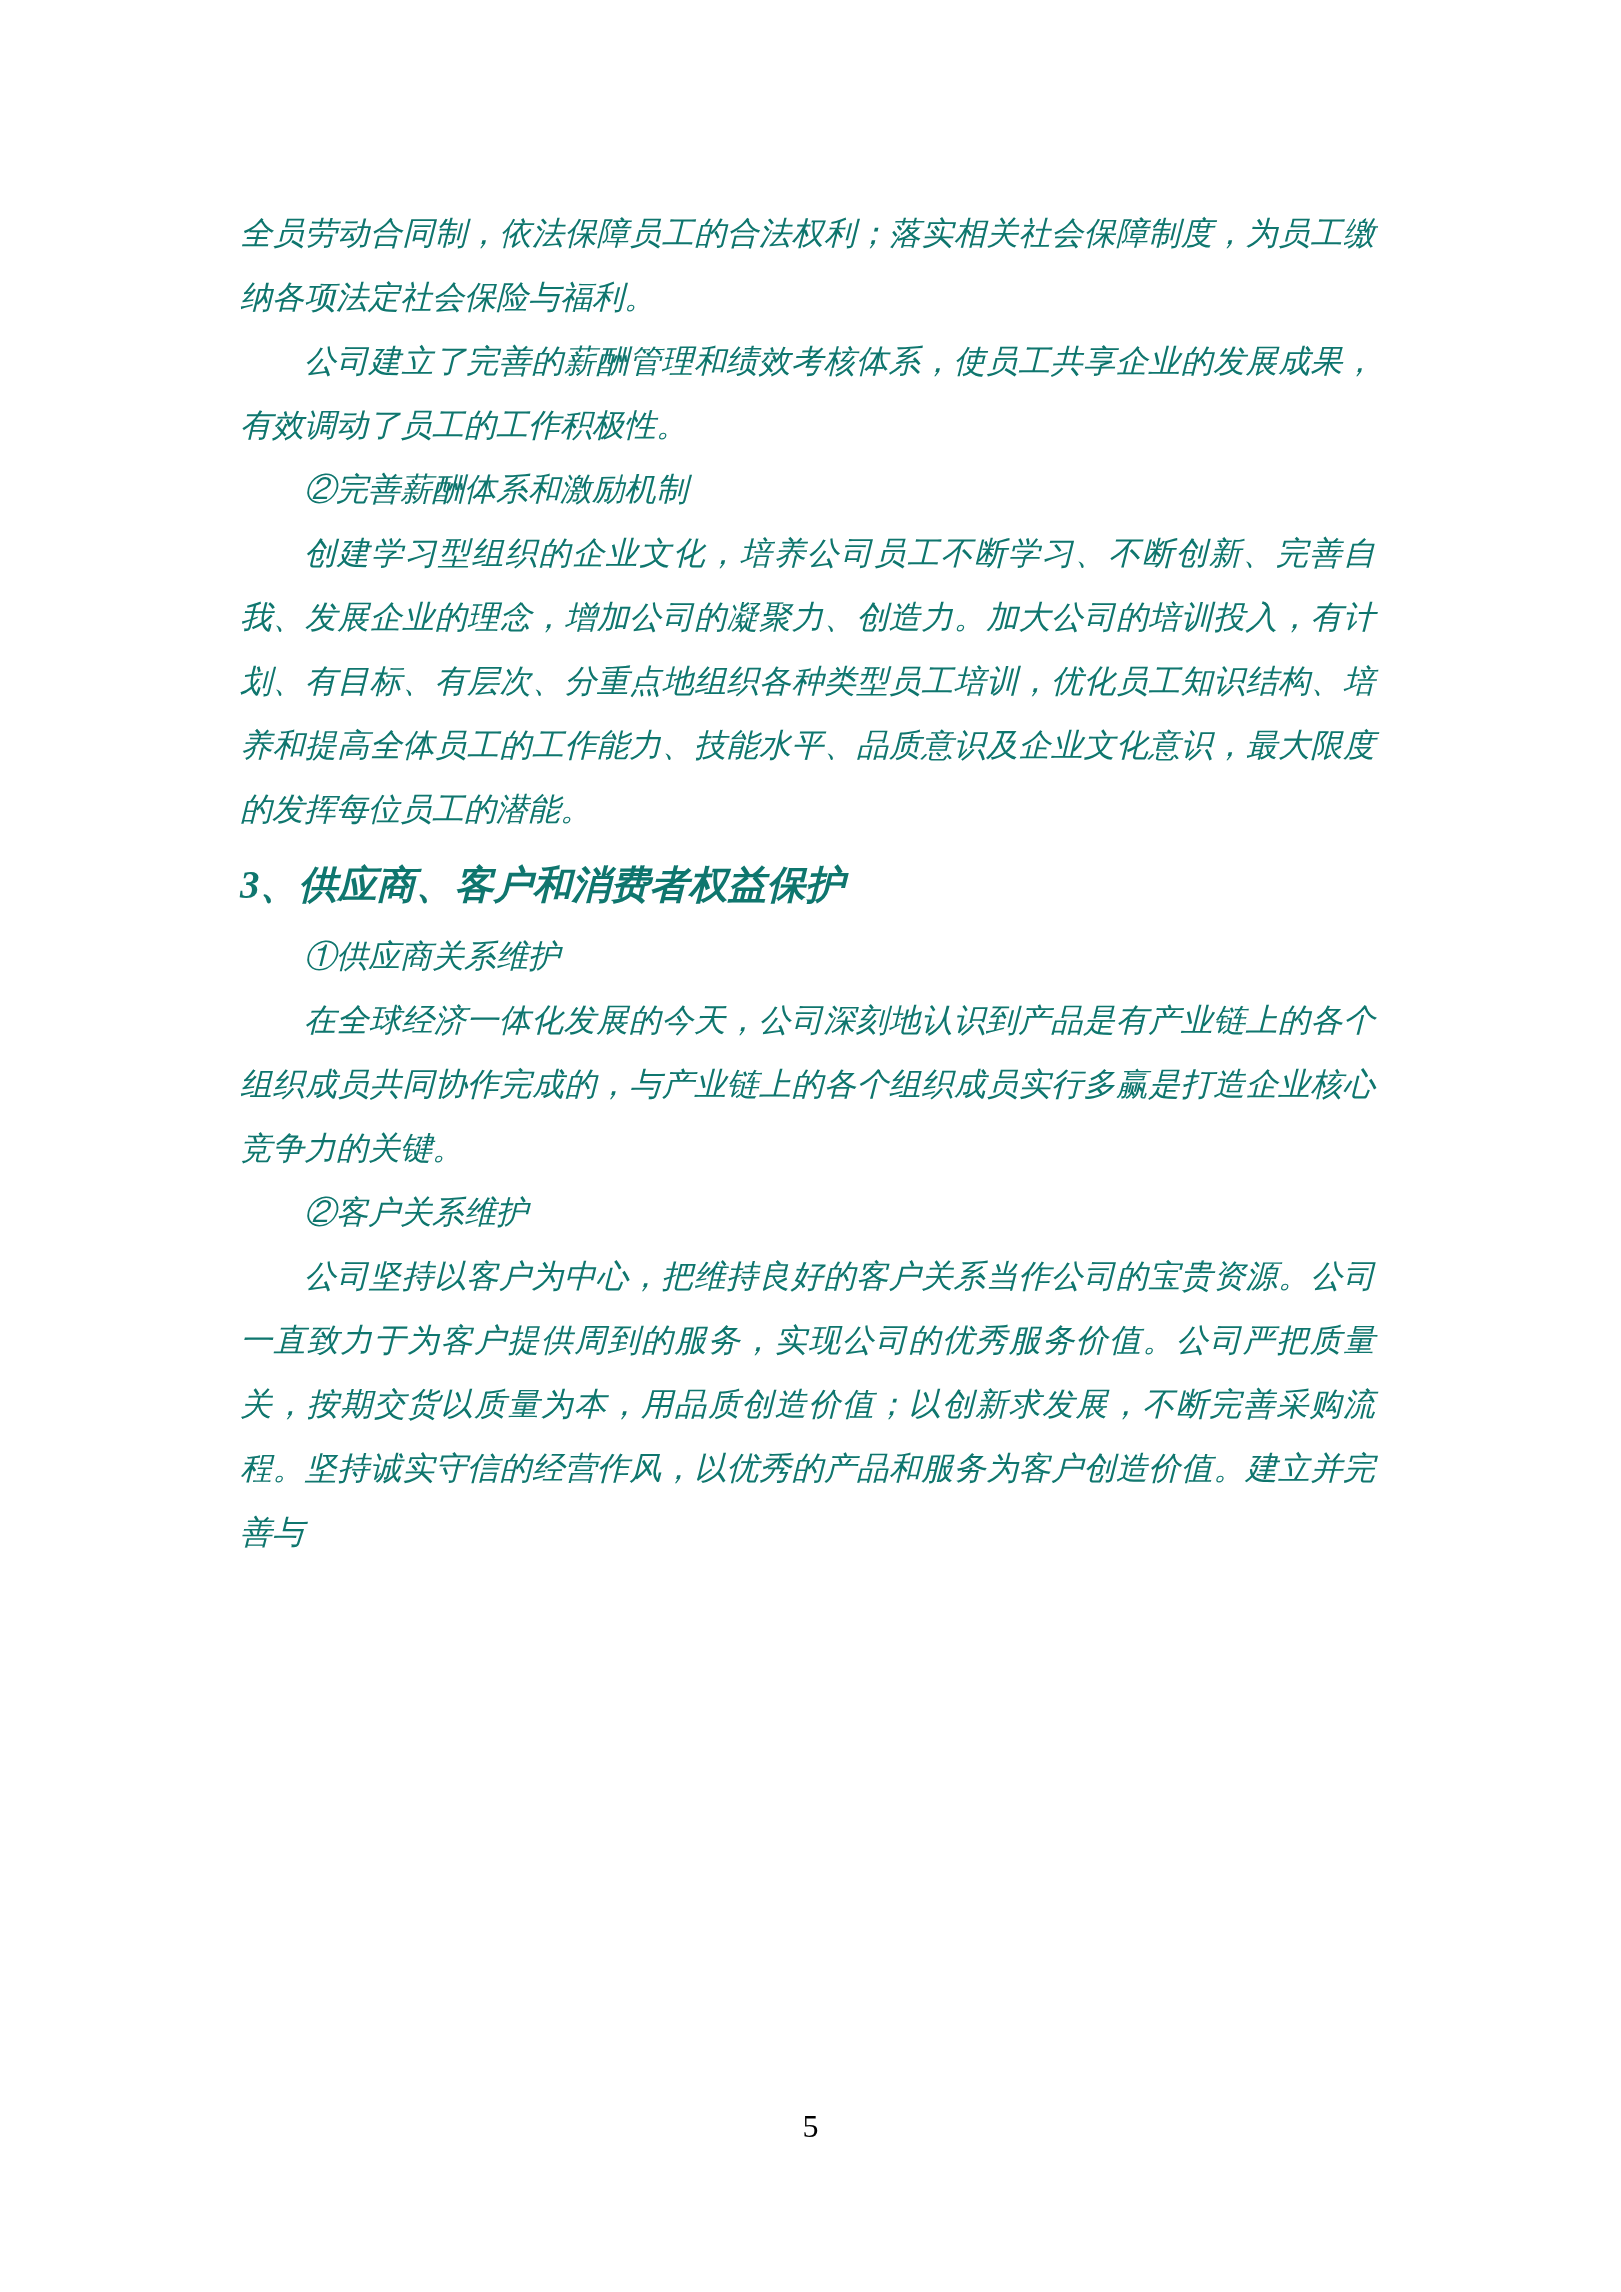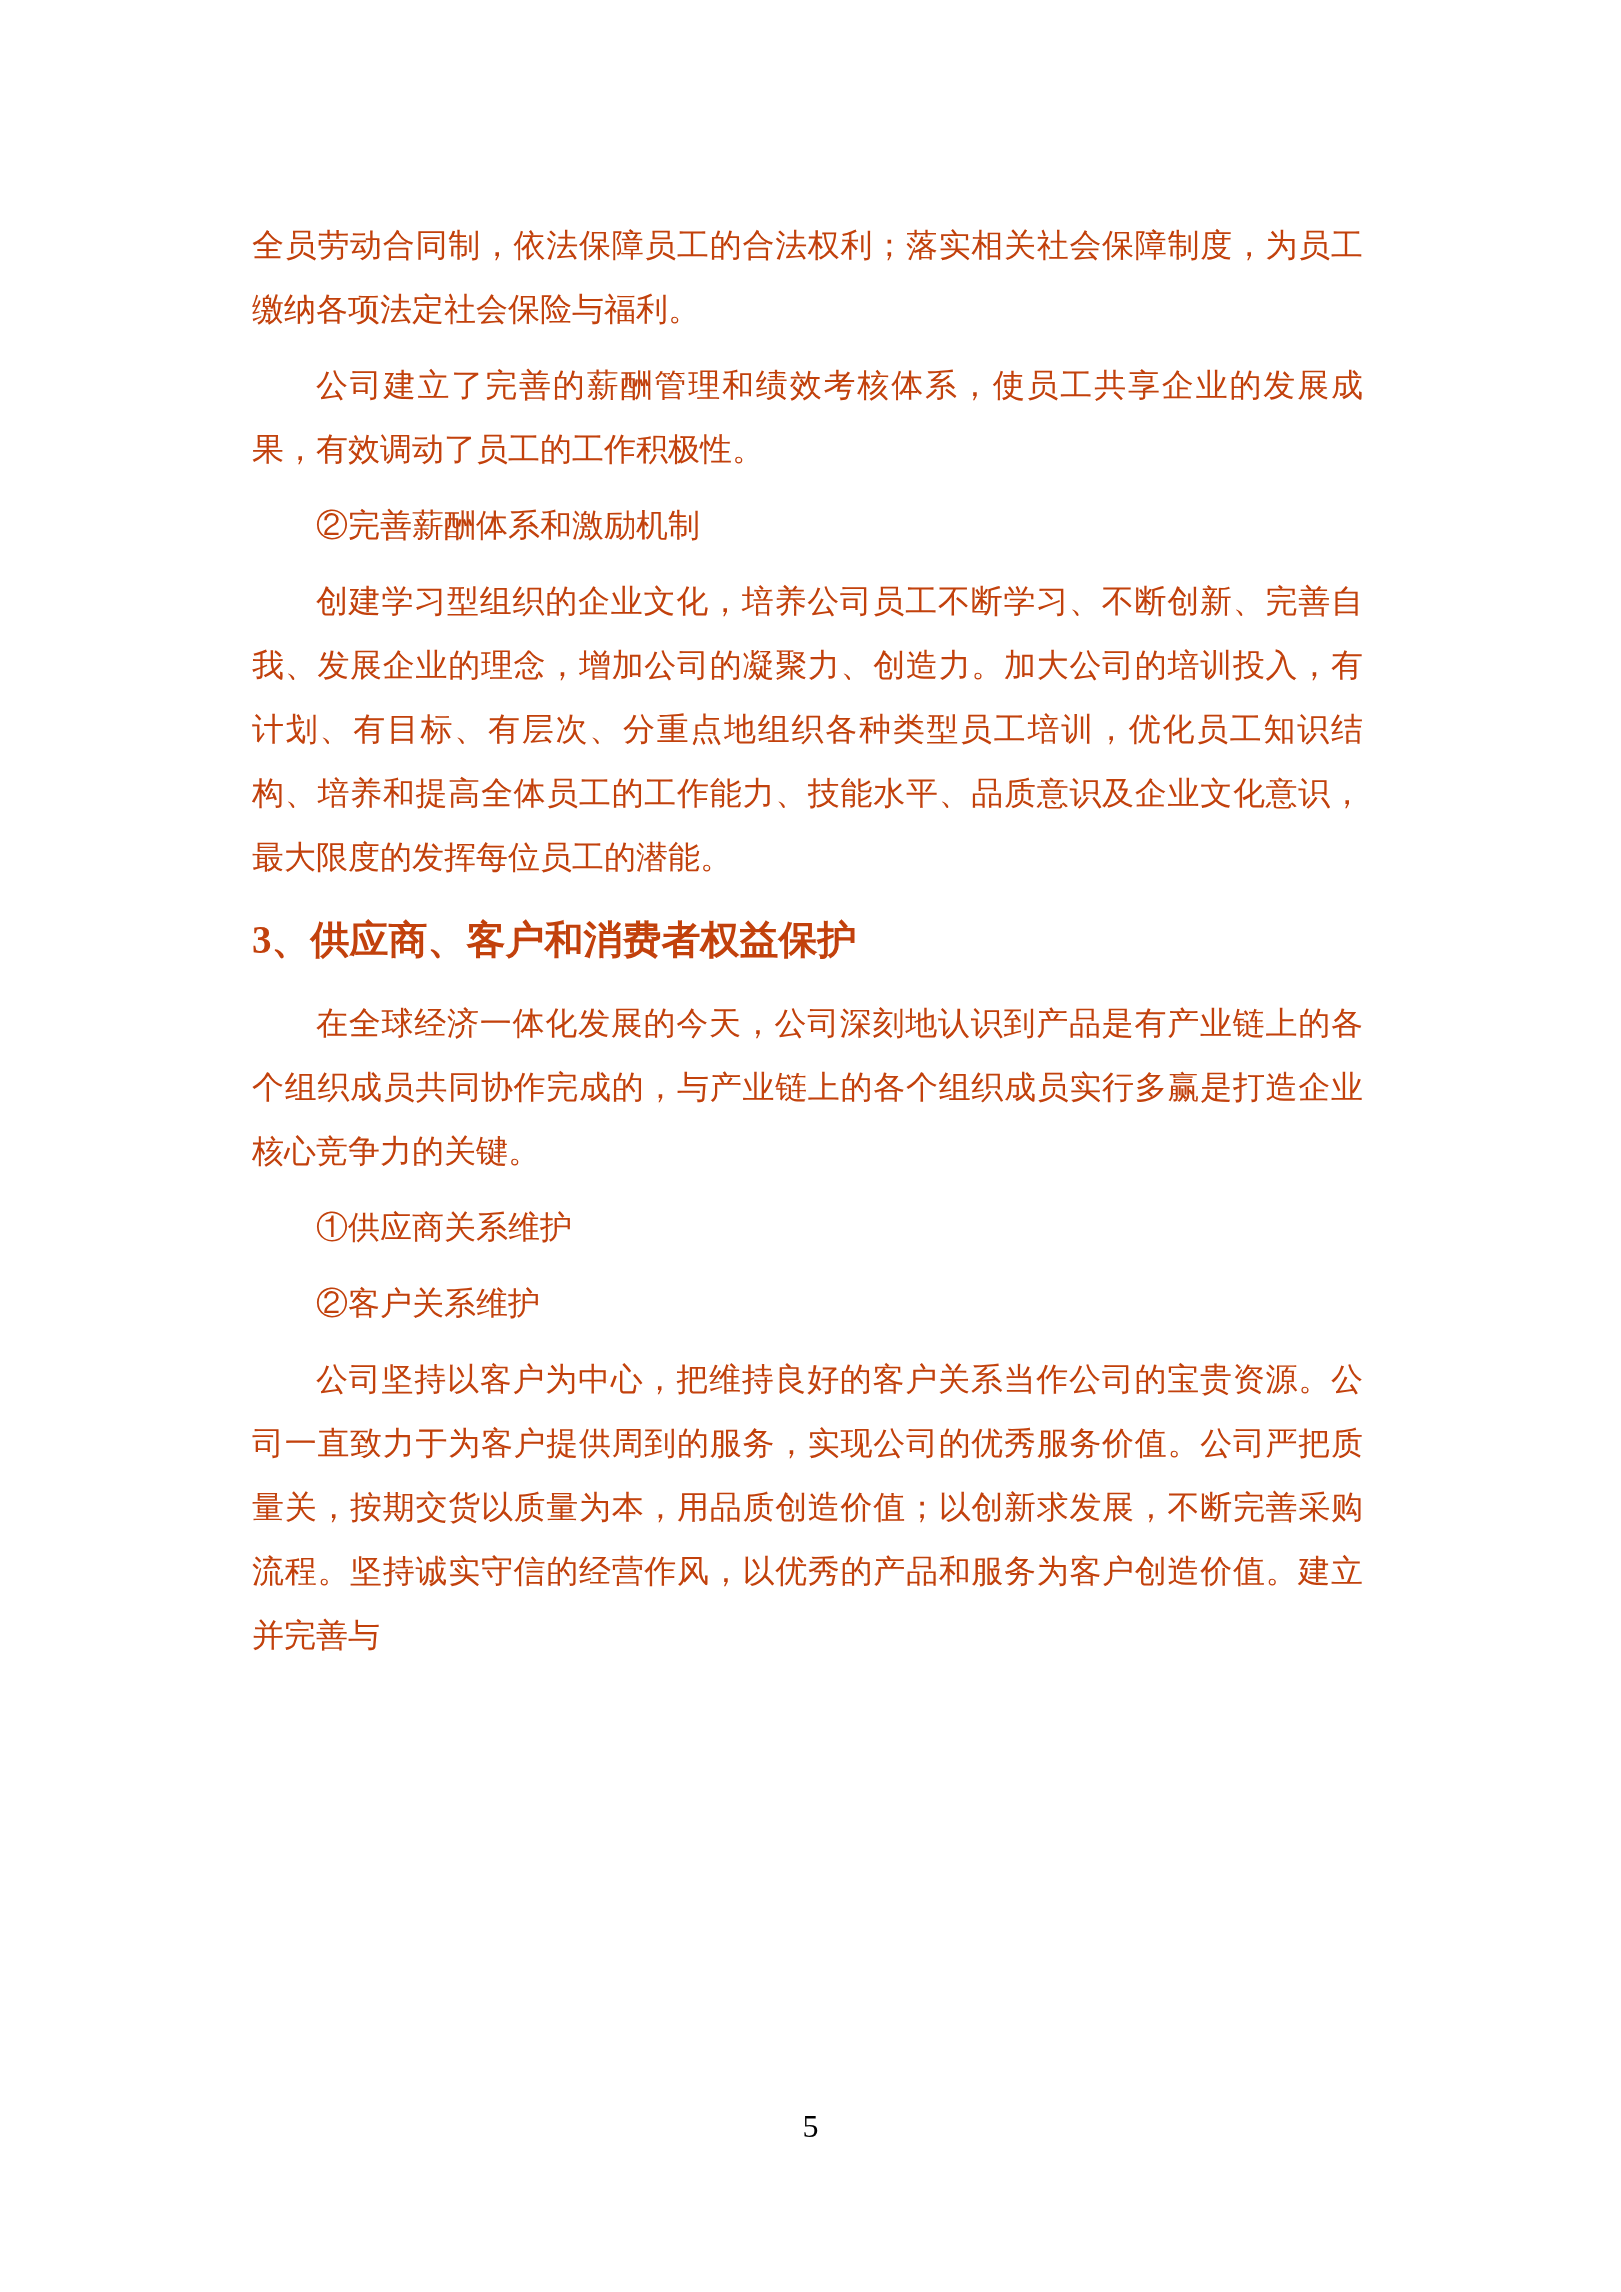--- a/index.html
+++ b/index.html
@@ -16,30 +16,31 @@
     font-family: "Liberation Serif", "DejaVu Serif", serif;
     overflow: hidden;
   }
   .content {
     position: absolute;
     left: 240px;
     top: 201px;
     width: 1135px;
   }
   .block {
-    margin: 12px;
+    margin: 0;
     padding: 0;
     font-size: 32px;
     line-height: 64px;
     font-weight: normal;
-    color: #c2410c;
+    color: #0f766e;
     text-align: justify;
     text-justify: inter-ideograph;
     text-indent: 2em;
     word-break: normal;
+    font-style: italic;
   }
   .block.body-continuation {
     text-indent: 0;
   }
   .block.heading {
     font-size: 39px;
     font-weight: bold;
     line-height: 78px;
     margin-top: 4.9px;
     text-align: left;
@@ -59,22 +60,22 @@
 </head>
 <body>
 
 <div class="page">
   <div class="content">
       <p class="block body-continuation">全员劳动合同制，依法保障员工的合法权利；落实相关社会保障制度，为员工缴纳各项法定社会保险与福利。</p>
       <p class="block body">公司建立了完善的薪酬管理和绩效考核体系，使员工共享企业的发展成果，有效调动了员工的工作积极性。</p>
       <p class="block body">②完善薪酬体系和激励机制</p>
       <p class="block body">创建学习型组织的企业文化，培养公司员工不断学习、不断创新、完善自我、发展企业的理念，增加公司的凝聚力、创造力。加大公司的培训投入，有计划、有目标、有层次、分重点地组织各种类型员工培训，优化员工知识结构、培养和提高全体员工的工作能力、技能水平、品质意识及企业文化意识，最大限度的发挥每位员工的潜能。</p>
       <h2 class="block heading">3、供应商、客户和消费者权益保护</h2>
+      <p class="block body">①供应商关系维护</p>
       <p class="block body">在全球经济一体化发展的今天，公司深刻地认识到产品是有产业链上的各个组织成员共同协作完成的，与产业链上的各个组织成员实行多赢是打造企业核心竞争力的关键。</p>
-      <p class="block body">①供应商关系维护</p>
       <p class="block body">②客户关系维护</p>
       <p class="block body">公司坚持以客户为中心，把维持良好的客户关系当作公司的宝贵资源。公司一直致力于为客户提供周到的服务，实现公司的优秀服务价值。公司严把质量关，按期交货以质量为本，用品质创造价值；以创新求发展，不断完善采购流程。坚持诚实守信的经营作风，以优秀的产品和服务为客户创造价值。建立并完善与</p>
     </div>
   <div class="footer">
     <span>5</span>
   </div>
 </div>
 
 
 </body></html>

